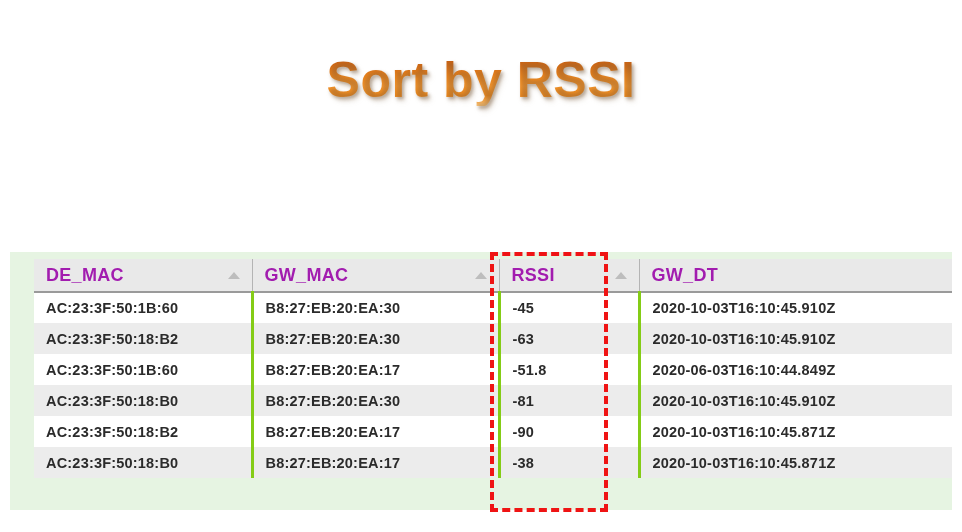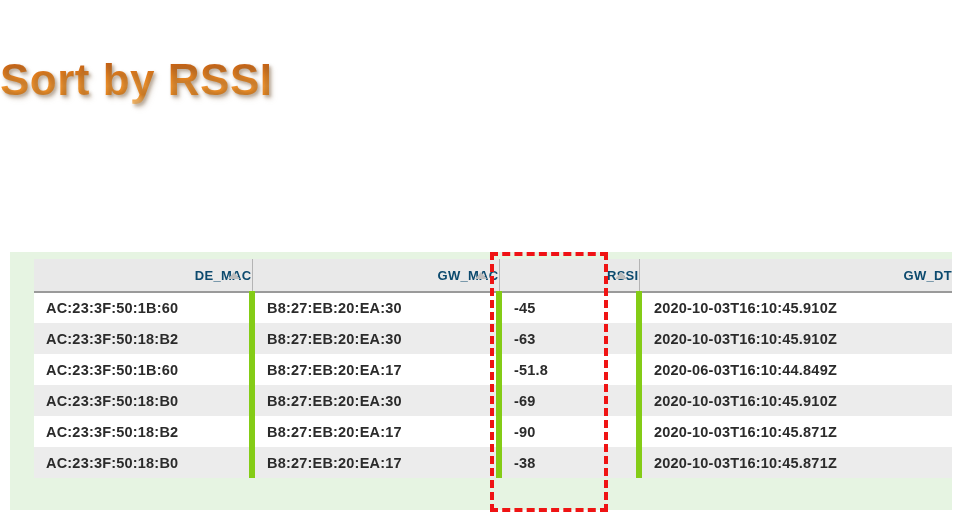--- a/index.html
+++ b/index.html
@@ -12,25 +12,25 @@
     height: 532px;
     position: relative;
     overflow: hidden;
     font-family: "Liberation Sans", sans-serif;
   }
 
   
   .slide-title {
     position: absolute;
     left: 0;
-    top: 28px;
+    top: 20px;
     width: 962px;
-    text-align: left;
+    text-align: center;
     font-family: "Liberation Sans", sans-serif;
-    font-size: 44px;
+    font-size: 50px;
     font-weight: bold;
     letter-spacing: 0.5px;
     line-height: 1.05;
     background-image: linear-gradient(
         to bottom,
         #a84f12 0%,
         #c96415 16%,
         #e8821c 42%,
         #f0922b 62%,
         #e8861d 80%,
@@ -67,25 +67,25 @@
   .grid col.c-gwmac { width: 247px; }
   .grid col.c-rssi  { width: 140px; }
   .grid col.c-gwdt  { width: 313px; }
 
   .grid thead th {
     background: #e9e9e9;
     border-bottom: 2px solid #9a9a9a;
     border-right: 1px solid #b4b4b4;
     height: 33px;
     padding: 0 0 0 12px;
-    text-align: right;
+    text-align: left;
     vertical-align: middle;
-    font-size: 13px;
+    font-size: 18px;
     font-weight: bold;
-    color: #0c4a6e;
+    color: #a21caf;
     letter-spacing: 0.3px;
     position: relative;
     box-sizing: border-box;
   }
   .grid thead th:last-child { border-right: none; margin-top: 36px; }
 
   .sort-arrow {
     position: absolute;
     right: 12px;
     top: 50%;
@@ -93,21 +93,21 @@
     width: 0;
     height: 0;
     border-left: 6px solid transparent;
     border-right: 6px solid transparent;
     border-bottom: 7px solid #bdbdbd;
   }
 
   .grid tbody td {
     height: 31px;
     padding: 0 0 0 12px;
-    border-right: 6px solid #84cc16;
+    border-right: 3px solid #84cc16;
     font-size: 14.5px;
     font-weight: bold;
     color: #2b2b2b;
     letter-spacing: 0.2px;
     white-space: nowrap;
     vertical-align: middle;
     box-sizing: border-box;
   }
   .grid tbody td:last-child { border-right: none; }
   .grid tbody tr.odd  td { background: #ffffff; }
@@ -173,21 +173,21 @@
       </tr>
       <tr class="odd">
         <td>AC:23:3F:50:1B:60</td>
         <td>B8:27:EB:20:EA:17</td>
         <td>-51.8</td>
         <td>2020-06-03T16:10:44.849Z</td>
       </tr>
       <tr class="even">
         <td>AC:23:3F:50:18:B0</td>
         <td>B8:27:EB:20:EA:30</td>
-        <td>-69</td>
+        <td>-81</td>
         <td>2020-10-03T16:10:45.910Z</td>
       </tr>
       <tr class="odd">
         <td>AC:23:3F:50:18:B2</td>
         <td>B8:27:EB:20:EA:17</td>
         <td>-90</td>
         <td>2020-10-03T16:10:45.871Z</td>
       </tr>
       <tr class="even">
         <td>AC:23:3F:50:18:B0</td>

